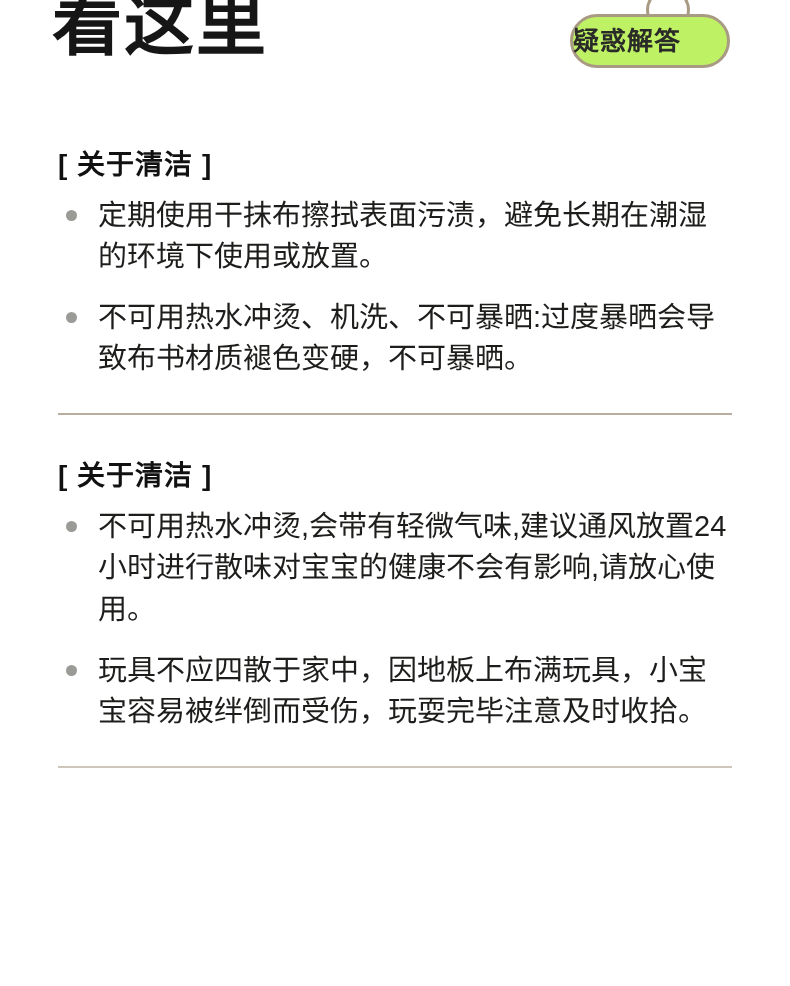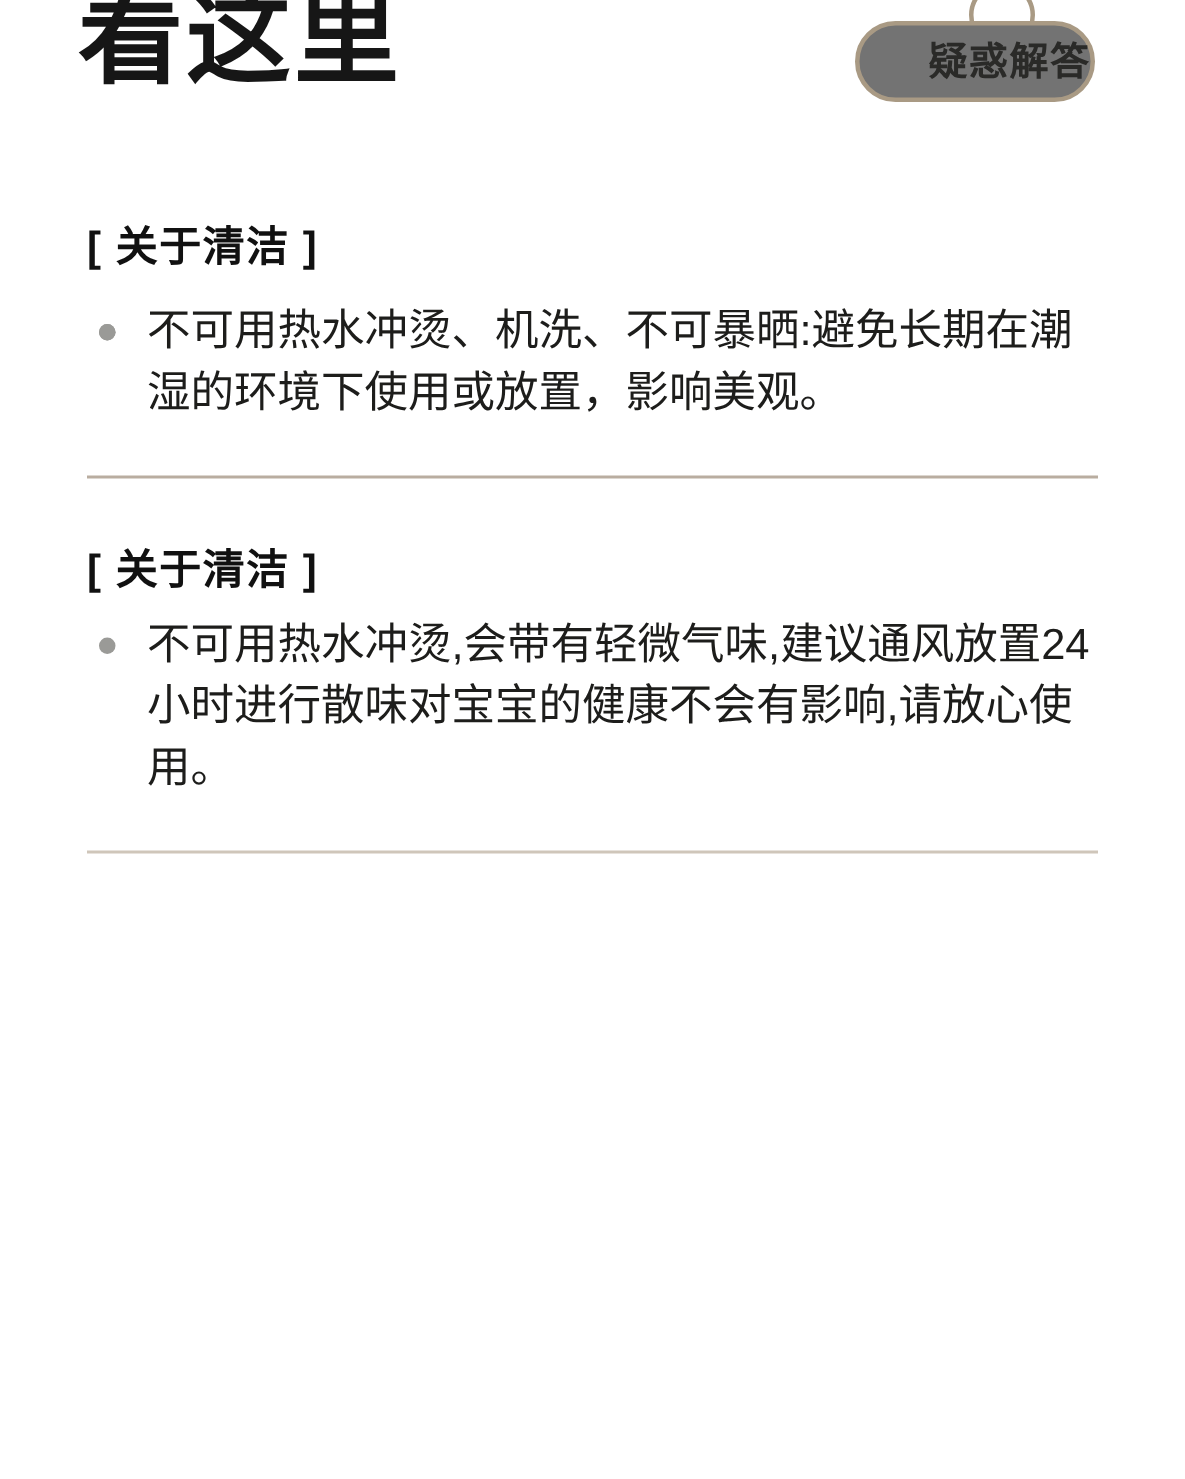--- a/index.html
+++ b/index.html
@@ -42,24 +42,24 @@
     white-space: nowrap;
   }
   .badge {
     position: absolute;
     right: 2px;
     top: 2px;
     width: 160px;
     height: 54px;
     border: 3px solid #a99a84;
     border-radius: 28px;
-    background: #737373;
+    background: #bef264;
     display: flex;
     align-items: center;
-    justify-content: flex-end;
+    justify-content: flex-start;
     box-sizing: border-box;
   }
   .badge-text {
     font-size: 26px;
     font-weight: bold;
     color: #2a2a28;
     letter-spacing: 1px;
     line-height: 1;
   }
   .badge-loop {
@@ -136,36 +136,41 @@
     <div class="badge">
       <span class="badge-text">疑惑解答</span>
     </div>
   </div>
 
   <div class="section">
     <h2 class="section-heading">[ 关于清洁 ]</h2>
     <ul class="bullet-list">
       <li class="bullet-item">
         <span class="bullet-dot"></span>
+        <span>定期使用干抹布擦拭表面污渍，避免长期在潮湿的环境下使用或放置。</span>
       </li>
       <li class="bullet-item">
         <span class="bullet-dot"></span>
-        <span>不可用热水冲烫、机洗、不可暴晒:避免长期在潮湿的环境下使用或放置，影响美观。</span>
+        <span>不可用热水冲烫、机洗、不可暴晒:过度暴晒会导致布书材质褪色变硬，不可暴晒。</span>
       </li>
     </ul>
   </div>
 
   <hr class="divider">
 
   <div class="section">
     <h2 class="section-heading">[ 关于清洁 ]</h2>
     <ul class="bullet-list">
       <li class="bullet-item">
         <span class="bullet-dot"></span>
         <span>不可用热水冲烫,会带有轻微气味,建议通风放置24 小时进行散味对宝宝的健康不会有影响,请放心使用。</span>
       </li>
+      <li class="bullet-item">
+        <span class="bullet-dot"></span>
+        <span>玩具不应四散于家中，因地板上布满玩具，小宝宝容易被绊倒而受伤，玩耍完毕注意及时收拾。</span>
+      </li>
     </ul>
   </div>
 
   <hr class="divider thin">
   <div class="spacer-bottom"></div>
 
 </div>
 
 </body></html>

